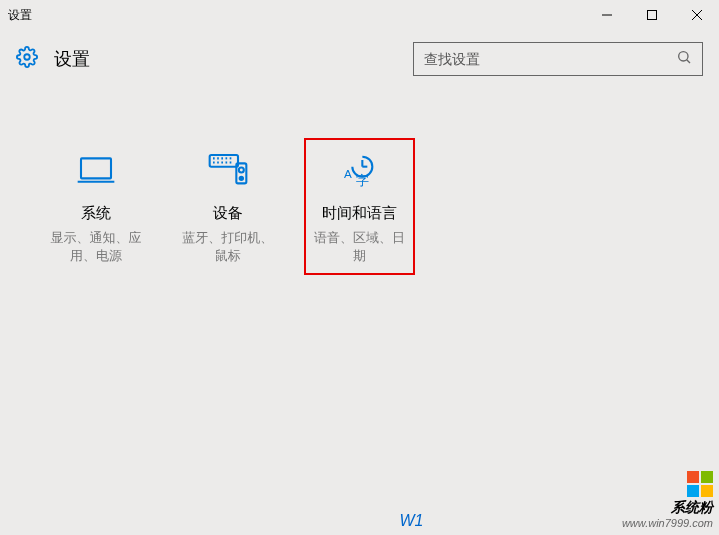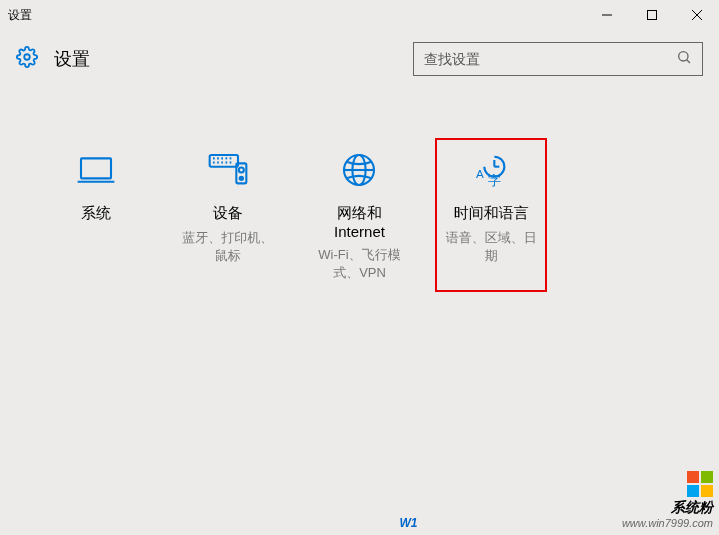--- a/index.html
+++ b/index.html
@@ -131,23 +131,23 @@
     .watermark-url {
       font-size: 11px;
       color: #666;
       margin-left: 24px;
     }
     .page-indicator {
       position: absolute;
       bottom: 5px;
       left: 50%;
       transform: translateX(40px);
-      font-size: 12px;
+      font-size: 16px;
       color: #0066cc;
-      font-weight: bold;
+      font-weight: normal;
       font-style: italic;
     }
   </style>
 </head>
 <body>
 
 <div class="titlebar">
   <span class="titlebar-title">设置</span>
   <div class="window-controls">
     <div class="window-btn">
@@ -191,20 +191,21 @@
 <div class="grid">
 
   <div class="tile">
     <div class="tile-icon">
       <svg width="40" height="40" viewBox="0 0 48 48" fill="none" stroke="currentColor" stroke-width="2.5">
         <rect x="6" y="10" width="36" height="24" rx="1"></rect>
           <line x1="2" y1="38" x2="46" y2="38"></line>
       </svg>
     </div>
     <div class="tile-title">系统</div>
+    <div class="tile-desc">显示、通知、应用、电源</div>
   </div>
 
   <div class="tile">
     <div class="tile-icon">
       <svg width="44" height="40" viewBox="0 0 52 48" fill="none" stroke="currentColor" stroke-width="2.5">
         <rect x="4" y="6" width="34" height="14" rx="2"></rect>
         <line x1="8" y1="10" x2="10" y2="10"></line>
           <line x1="13" y1="10" x2="15" y2="10"></line>
           <line x1="18" y1="10" x2="20" y2="10"></line>
           <line x1="23" y1="10" x2="25" y2="10"></line>
@@ -216,33 +217,20 @@
           <line x1="28" y1="15" x2="30" y2="15"></line>
         <rect x="36" y="16" width="12" height="24" rx="2"></rect>
         <circle cx="42" cy="24" r="3"></circle>
           <circle cx="42" cy="34" r="2" fill="currentColor"></circle>
       </svg>
     </div>
     <div class="tile-title">设备</div>
     <div class="tile-desc">蓝牙、打印机、鼠标</div>
   </div>
 
-  <div class="tile">
-    <div class="tile-icon">
-      <svg width="40" height="40" viewBox="0 0 48 48" fill="none" stroke="currentColor" stroke-width="2.5">
-        <circle cx="24" cy="24" r="18"></circle>
-        <ellipse cx="24" cy="24" rx="8" ry="18"></ellipse>
-        <line x1="6" y1="24" x2="42" y2="24"></line>
-        <path d="M9 14 Q24 20 39 14"></path>
-          <path d="M9 34 Q24 28 39 34"></path>
-      </svg>
-    </div>
-    <div class="tile-title">网络和 Internet</div>
-    <div class="tile-desc">Wi-Fi、飞行模式、VPN</div>
-  </div>
 
 
 
   <div class="tile highlighted">
     <div class="tile-icon">
       <svg width="44" height="40" viewBox="0 0 52 48" fill="none" stroke="currentColor" stroke-width="2.5">
         <path d="M30 8 A12 12 0 1 1 18 20"></path>
         <line x1="30" y1="12" x2="30" y2="20"></line>
           <line x1="30" y1="20" x2="36" y2="20"></line>
         <text x="8" y="34" font-size="14" fill="currentColor" stroke="none">A</text>

